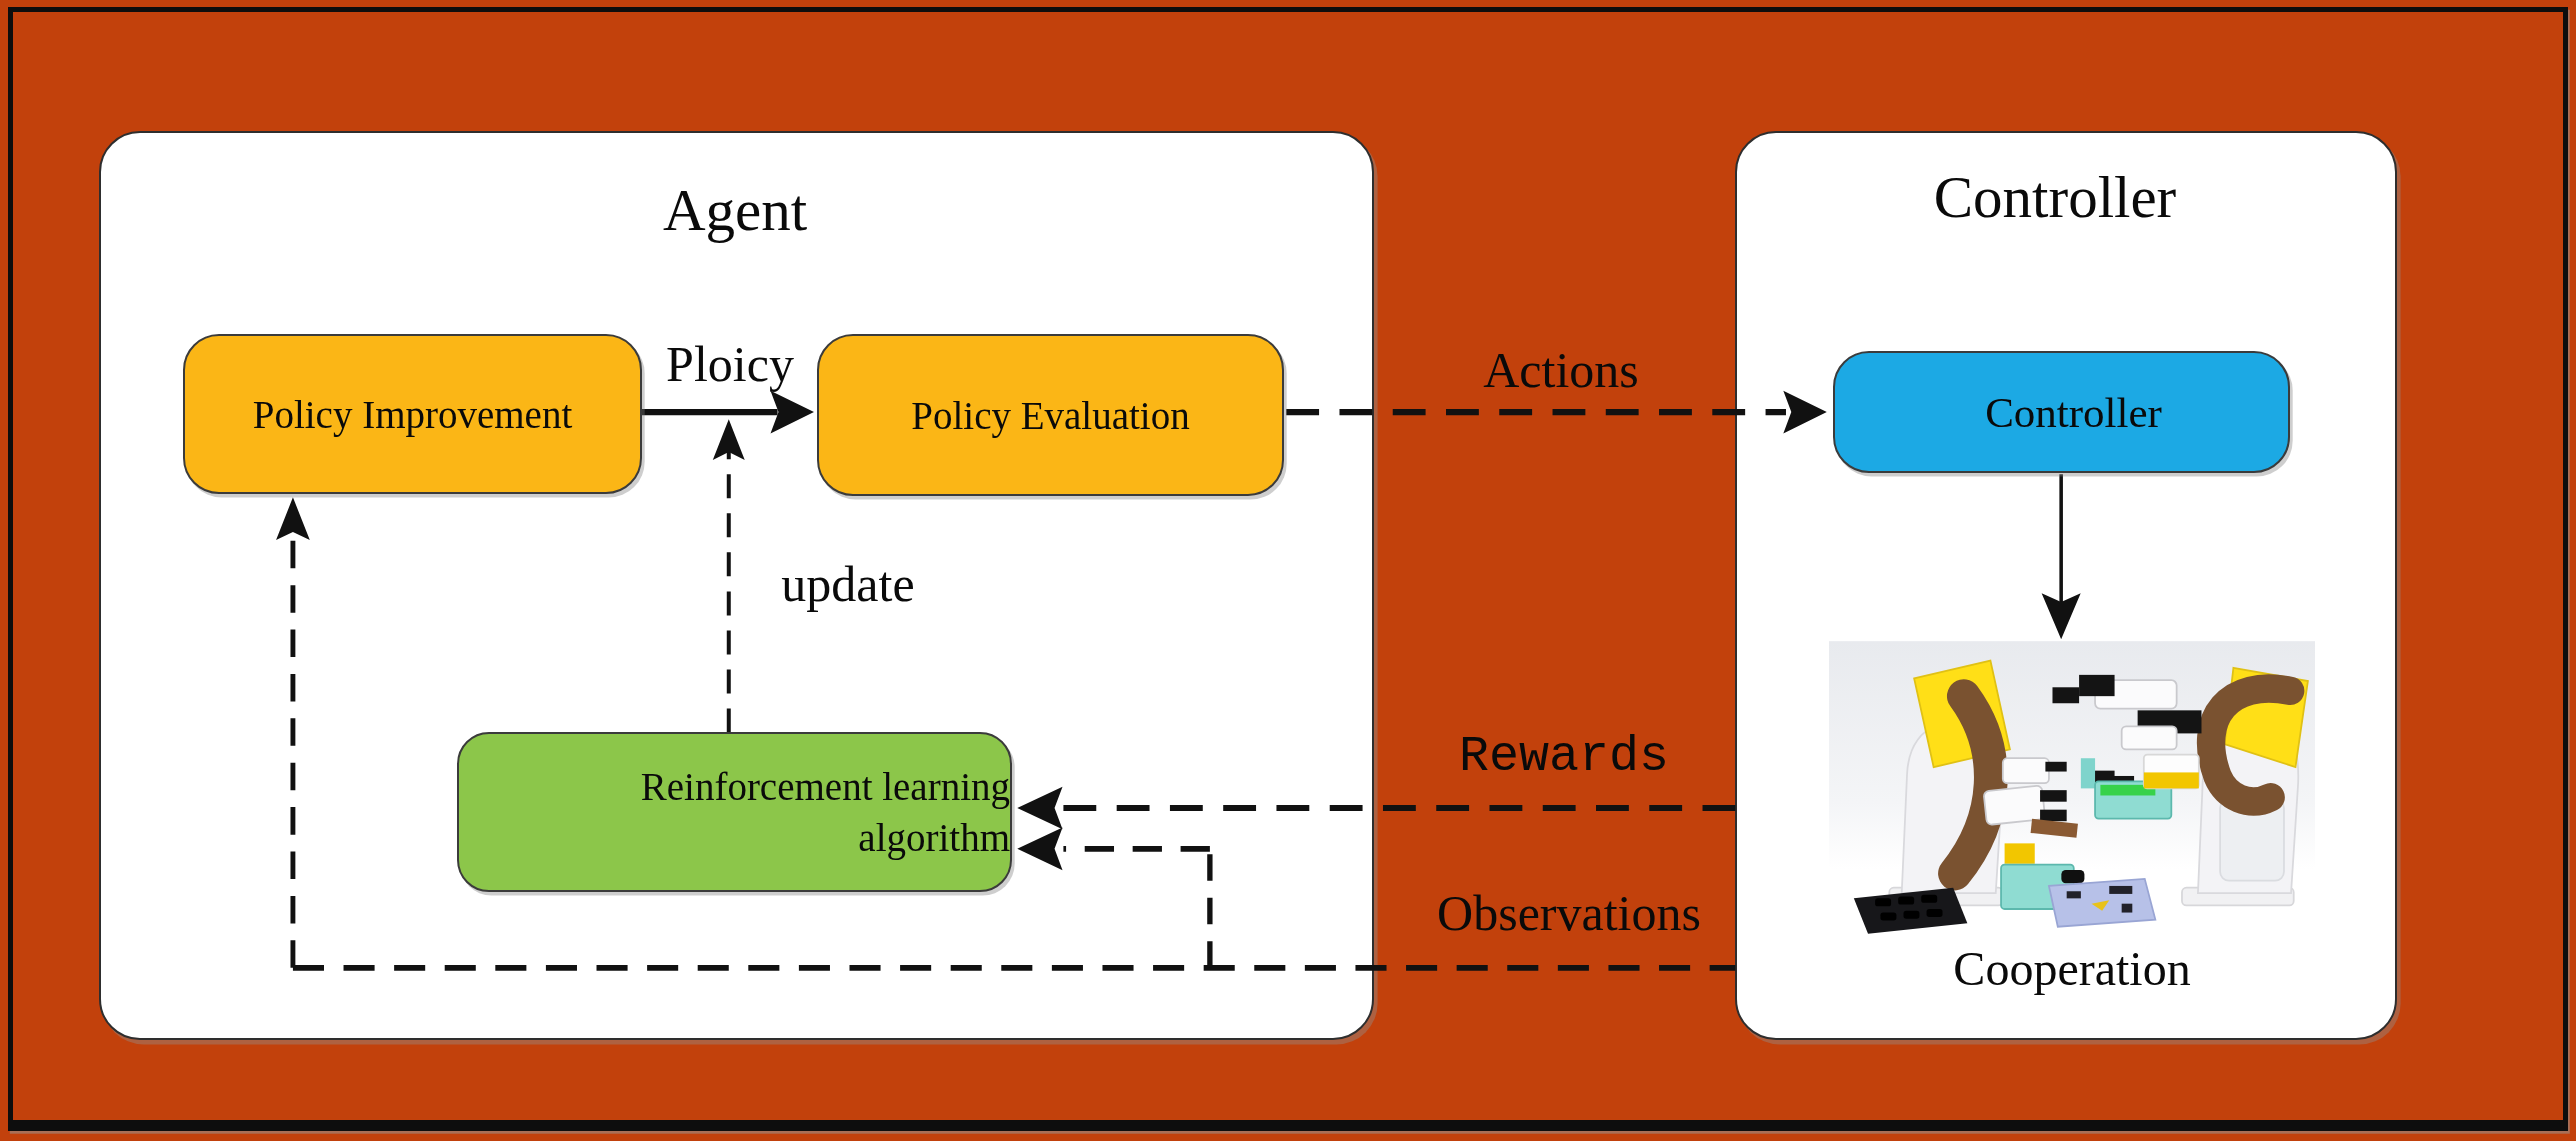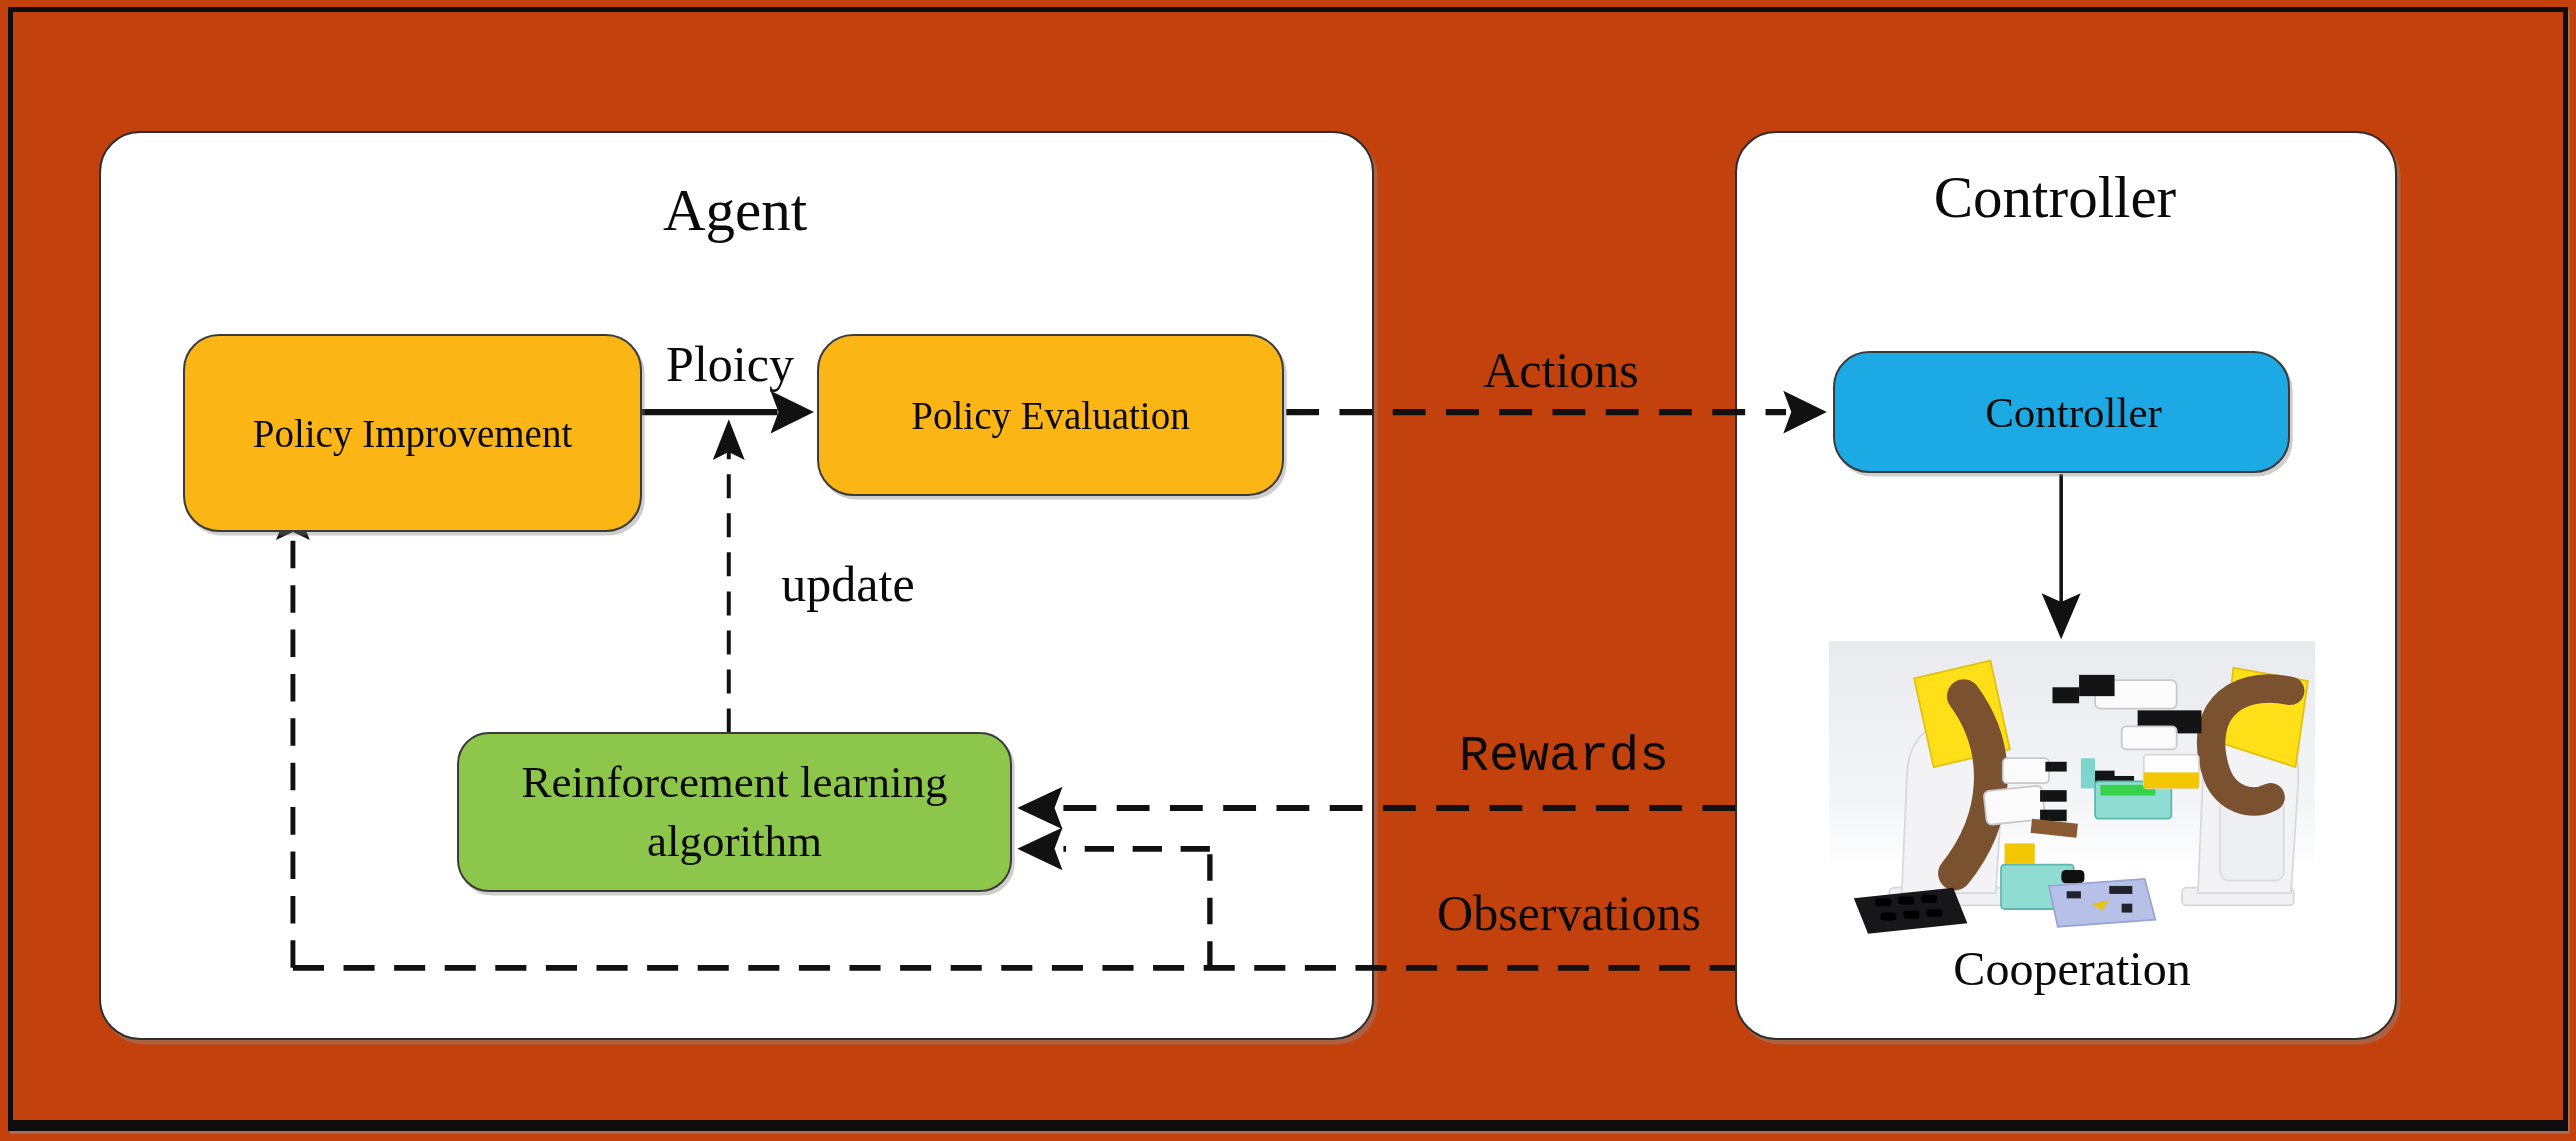--- a/index.html
+++ b/index.html
@@ -27,24 +27,24 @@
     font-size:59px; white-space:nowrap;
   }
 
   .node {
     position:absolute; display:flex; flex-direction:column;
     align-items:center; justify-content:center; text-align:center;
     border:2.7px solid #3b3b3b; border-radius:36px;
     box-shadow:2.7px 3.6px 0 rgba(125,125,125,.38);
   }
   .node.orange { background:var(--policy-box,#FBB616); font-size:39px; }
-  .node.green  { background:var(--rl-box,#8CC64A);  font-size:45px; line-height:1.32; border-radius:32px; }
+  .node.green  { background:var(--rl-box,#8CC64A);  font-size:39px; line-height:1.32; border-radius:32px;align-items:flex-end; }
   .node.blue   { background:var(--controller-box,#1CA9E4); font-size:43px;padding-left:24px; }
 
-  .node-policy-improvement { left:183px; top:334px; width:459px; height:198px; }
+  .node-policy-improvement { left:183px; top:334px; width:459px; height:160px; }
   .node-policy-evaluation  { left:817px; top:334px; width:467px; height:162px;align-items:center; }
   .node-rl-algorithm       { left:457px; top:732px; width:555px; height:160px; }
   .node-controller         { left:1833px; top:351px; width:457px; height:122px; }
 
   .edge-label {
     position:absolute; transform:translate(-50%,-50%);
     font-size:50px; white-space:nowrap;
   }
   .label-policy       { left:730px;  top:364px; }
   .label-update       { left:848px;  top:584px; }

